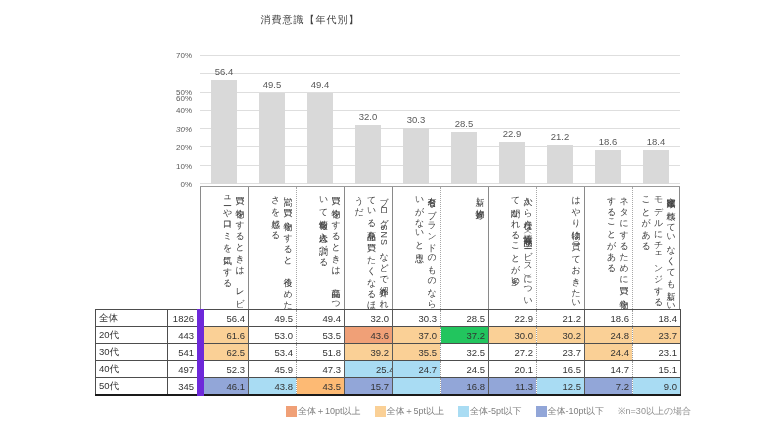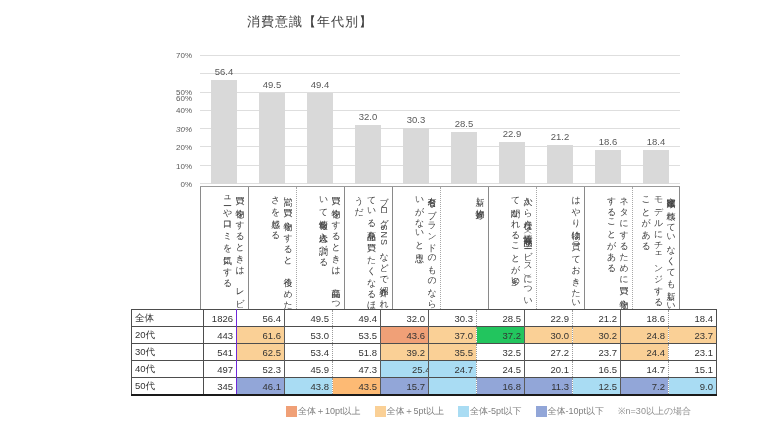--- a/index.html
+++ b/index.html
@@ -3,21 +3,21 @@
 <meta charset="utf-8">
 <style>
   html,body{margin:0;padding:0;}
   body{
     width:780px;height:444px;background:#ffffff;position:relative;
     font-family:"Liberation Sans", sans-serif;
     -webkit-font-smoothing:antialiased;
   }
   .title{
     position:absolute;top:13px;left:0;width:620px;text-align:center;
-    font-size:13px;color:#404040;letter-spacing:1px;
+    font-size:10px;color:#404040;letter-spacing:1px;
   }
   
   .plot{position:absolute;left:200px;top:55px;width:480px;height:129px;}
   .grid-line{position:absolute;left:0;width:100%;height:1px;background:#dedede;}
   .y-axis{position:absolute;left:158px;top:55px;width:38px;height:129px;}
   .y-label{position:absolute;right:4px;transform:translateY(-50%);
     font-size:8px;color:#595959;}
   .bars{position:absolute;left:200px;top:55px;width:480px;height:129px;display:flex;}
   .bar-col{width:48px;position:relative;height:100%;}
   .bar{position:absolute;bottom:0;left:11px;width:26px;background:#d9d9d9;}
@@ -34,23 +34,23 @@
   .br-s{border-right:1px solid #5a5a5a;}
   .cat.bl-d{border-left:1px dotted #a8a8a8;}
   .cat.bl-s{border-left:1px solid #8a8a8a;}
   .cat.br-s{border-right:1px solid #8a8a8a;}
   
   .tbl{position:absolute;left:95px;top:309px;width:585px;
     border-collapse:collapse;table-layout:fixed;
     font-size:9.5px;color:#333;}
   .tbl td{border-top:1px solid #4d4d4d;height:16px;padding:0 3px;
     white-space:nowrap;overflow:hidden;}
-  .tbl{border:1px solid #4d4d4d;border-bottom:2px solid #1a1a1a;margin-left:36px;}
+  .tbl{border:1px solid #4d4d4d;border-bottom:2px solid #1a1a1a;}
   .c-label{text-align:left;border-right:1px solid #4d4d4d;}
-  .c-n{text-align:right;border-right:1px solid #6d28d9;}
+  .c-n{text-align:right;border-right:7px solid #6d28d9;}
   .c-val{text-align:right;}
   
   .legend{position:absolute;left:286px;top:404px;display:flex;
     align-items:center;gap:14px;font-size:9px;color:#7f7f7f;}
   .legend-item{display:flex;align-items:center;gap:1px;}
   .swatch{width:11px;height:11px;display:inline-block;}
   .note{color:#909090;}
 </style>
 </head>
 <body>

